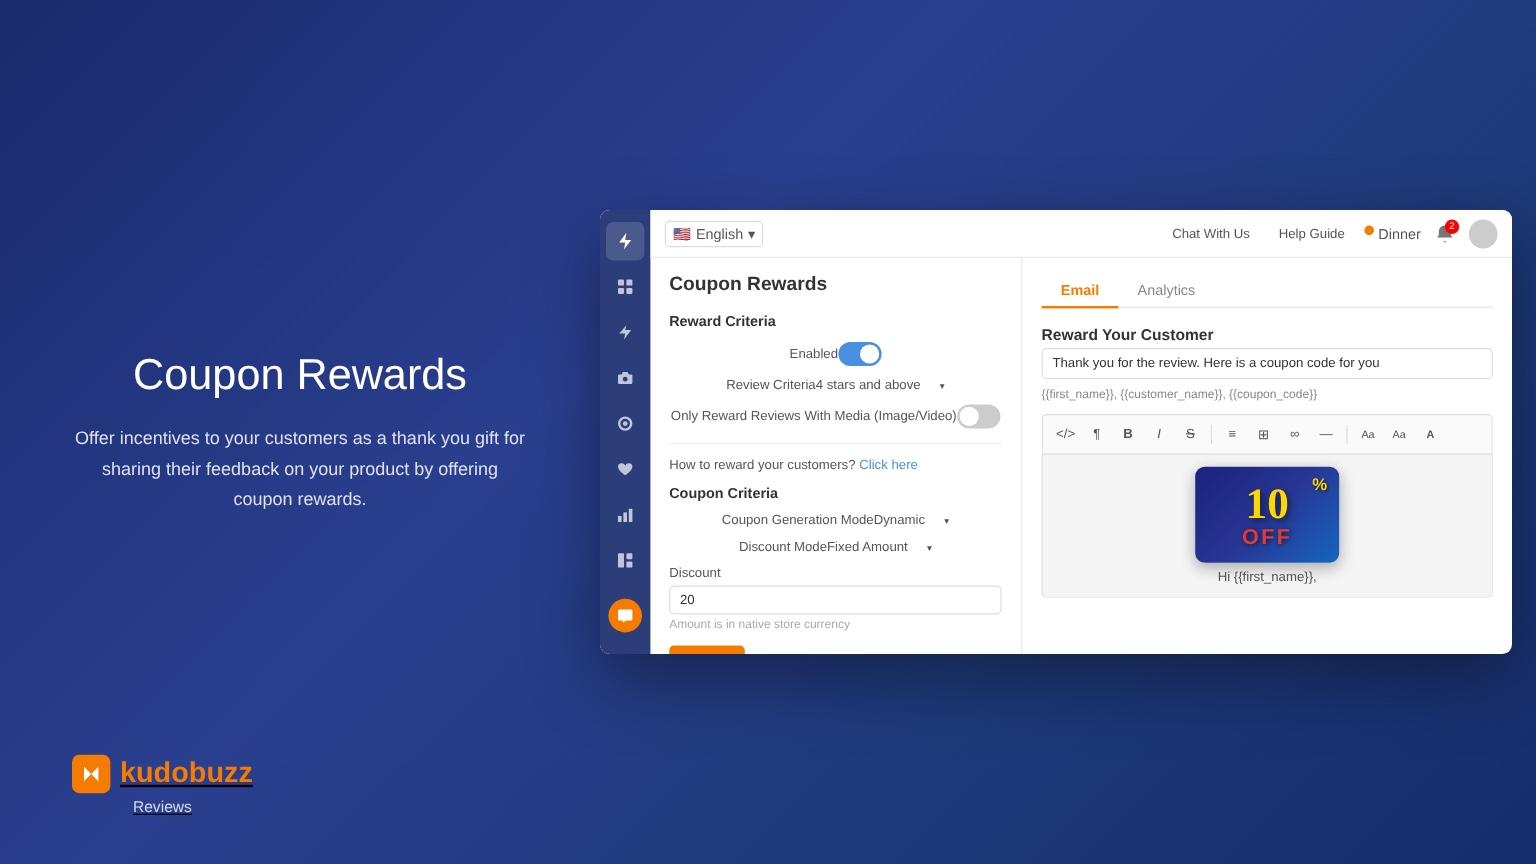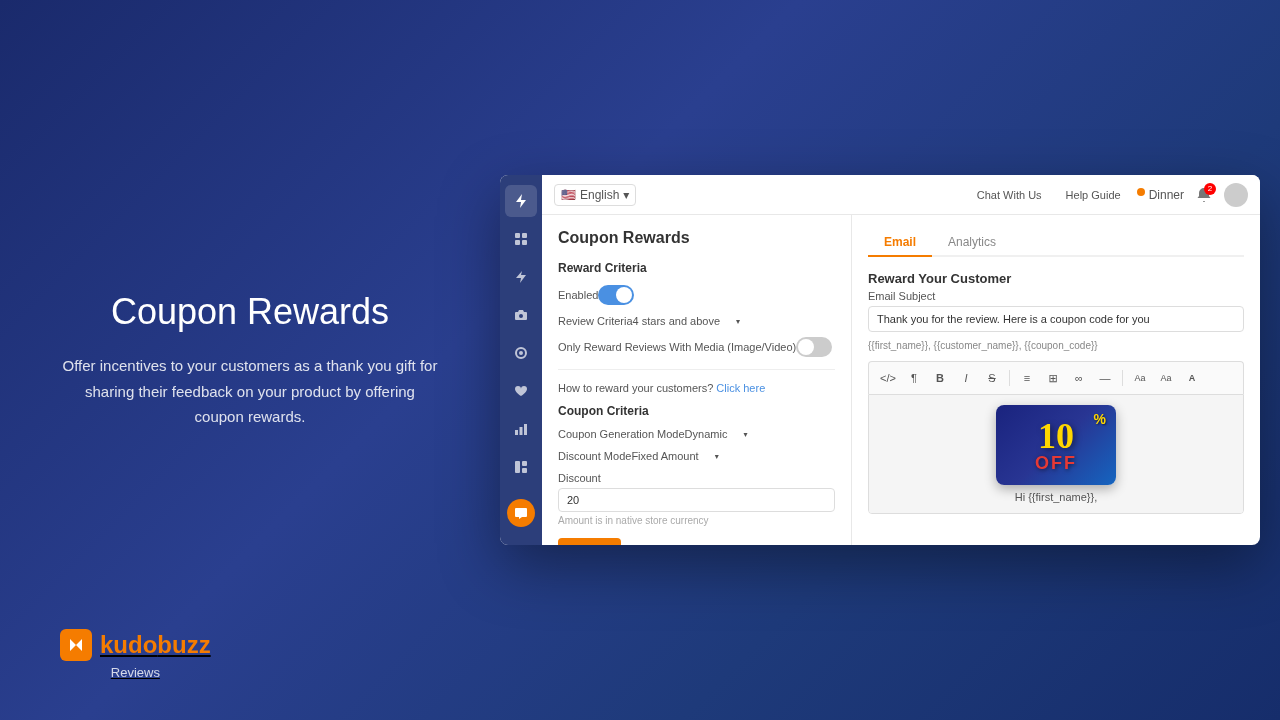--- a/index.html
+++ b/index.html
@@ -228,21 +228,21 @@
     }
     .section-title {
       font-size: 12px;
       font-weight: 600;
       color: #333;
       margin-bottom: 10px;
     }
     .form-row {
       display: flex;
       align-items: center;
-      justify-content: flex-start;
+      justify-content: center;
       margin-bottom: 10px;
     }
     .form-label {
       font-size: 11px;
       color: #555;
     }
     .toggle-switch {
       width: 36px;
       height: 20px;
       background: #4a90e2;
@@ -584,21 +584,20 @@
       </div>
 
       <div class="email-panel">
         <div class="tabs-row">
           <div class="tab active">Email</div>
           <div class="tab">Analytics</div>
         </div>
 
         <div class="reward-title">Reward Your Customer</div>
 
-        <div class="field-label">Email Subject</div>
         <input class="email-subject-input" type="text" value="Thank you for the review. Here is a coupon code for you" style="">
 
         <div class="template-vars">{{first_name}}, {{customer_name}}, {{coupon_code}}</div>
 
 
         
         <div class="editor-toolbar">
           <div class="toolbar-btn">&lt;/&gt;</div>
           <div class="toolbar-btn">¶</div>
           <div class="toolbar-btn">

